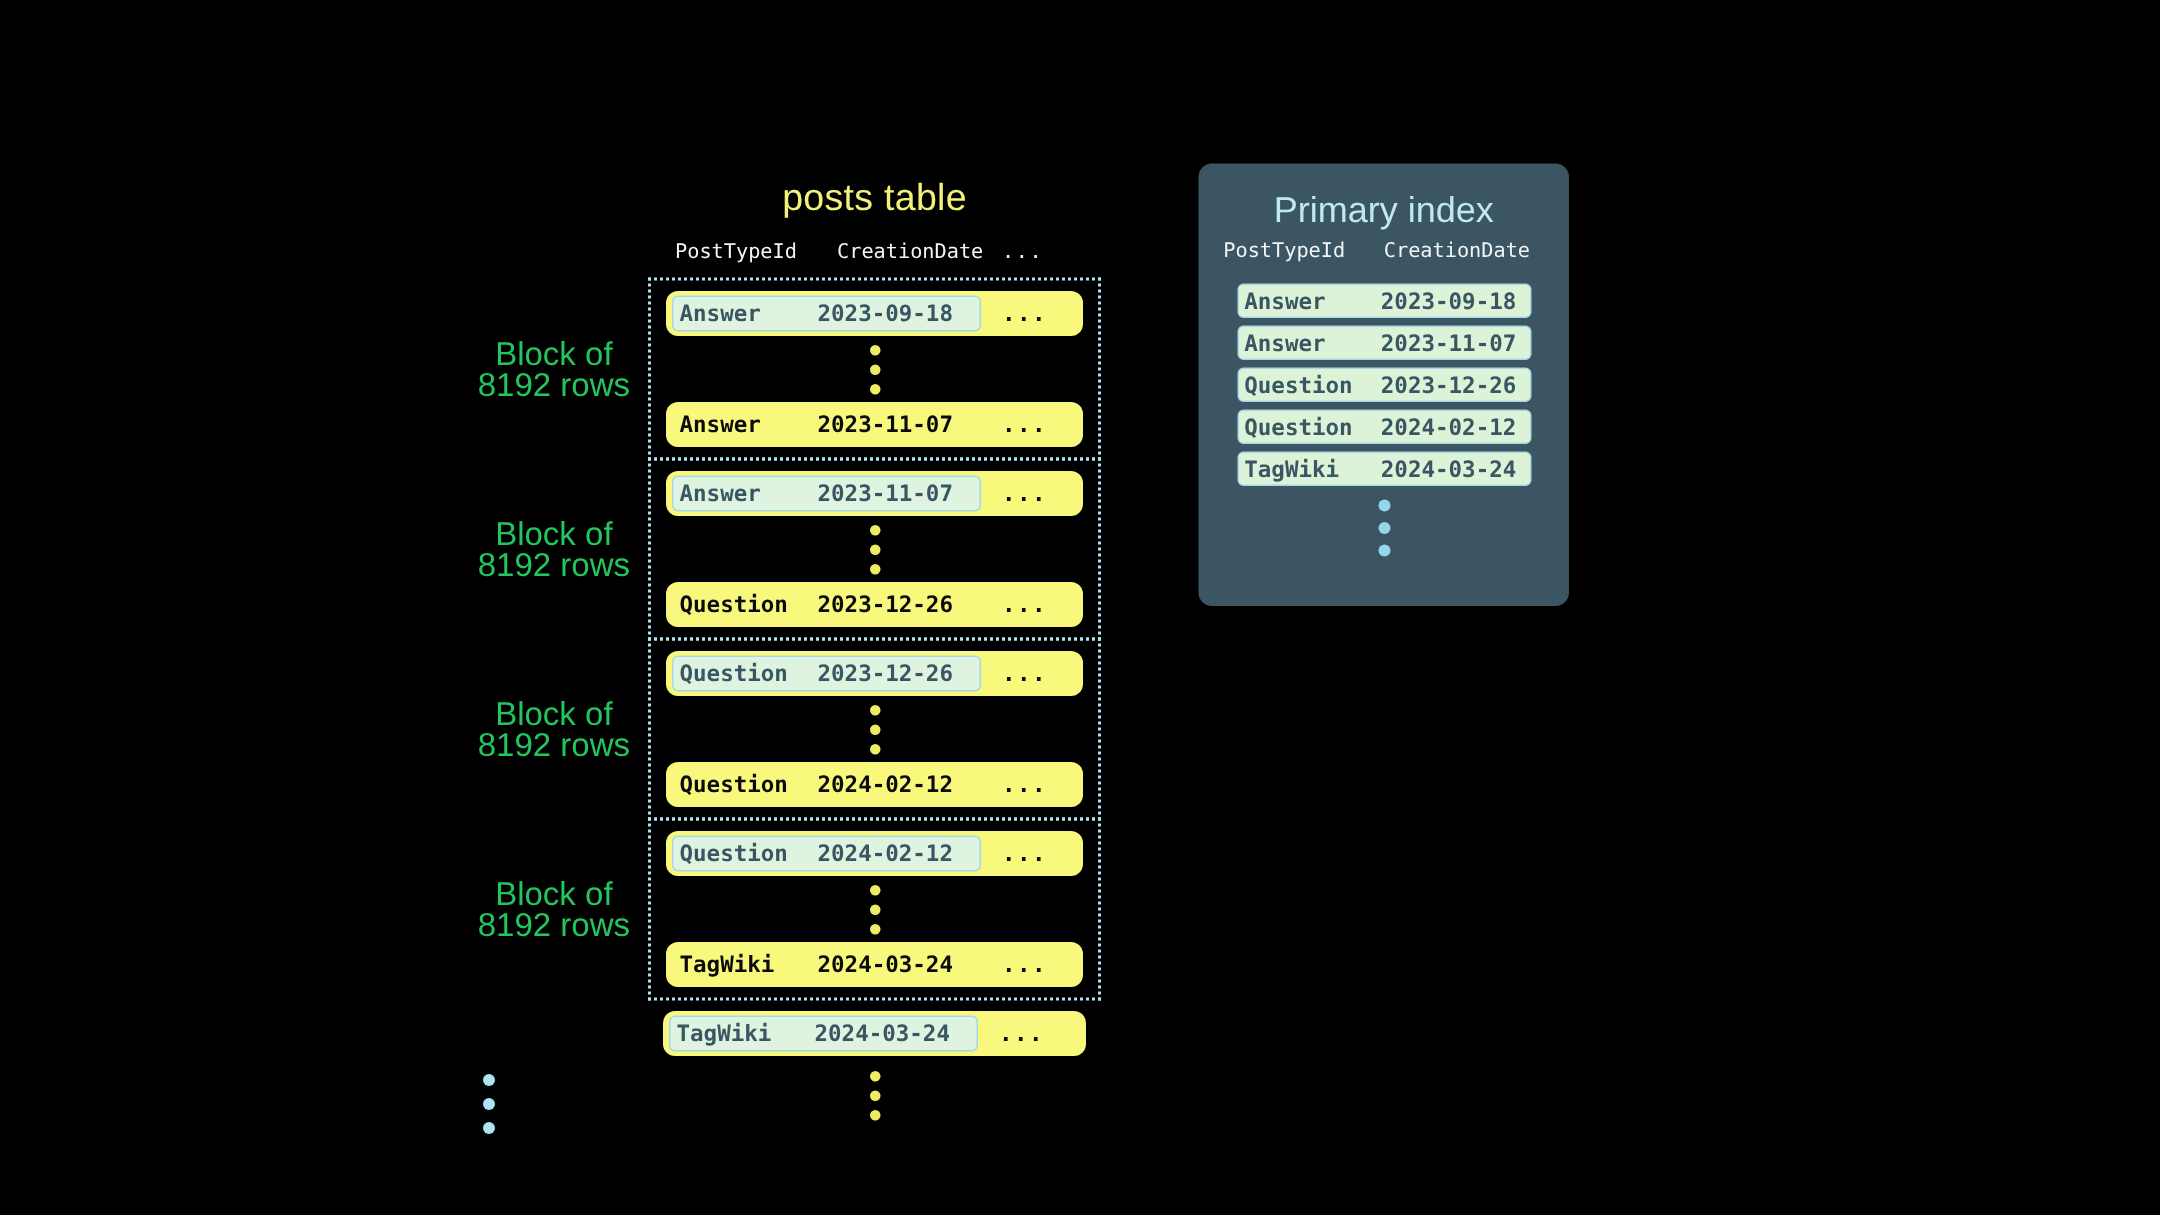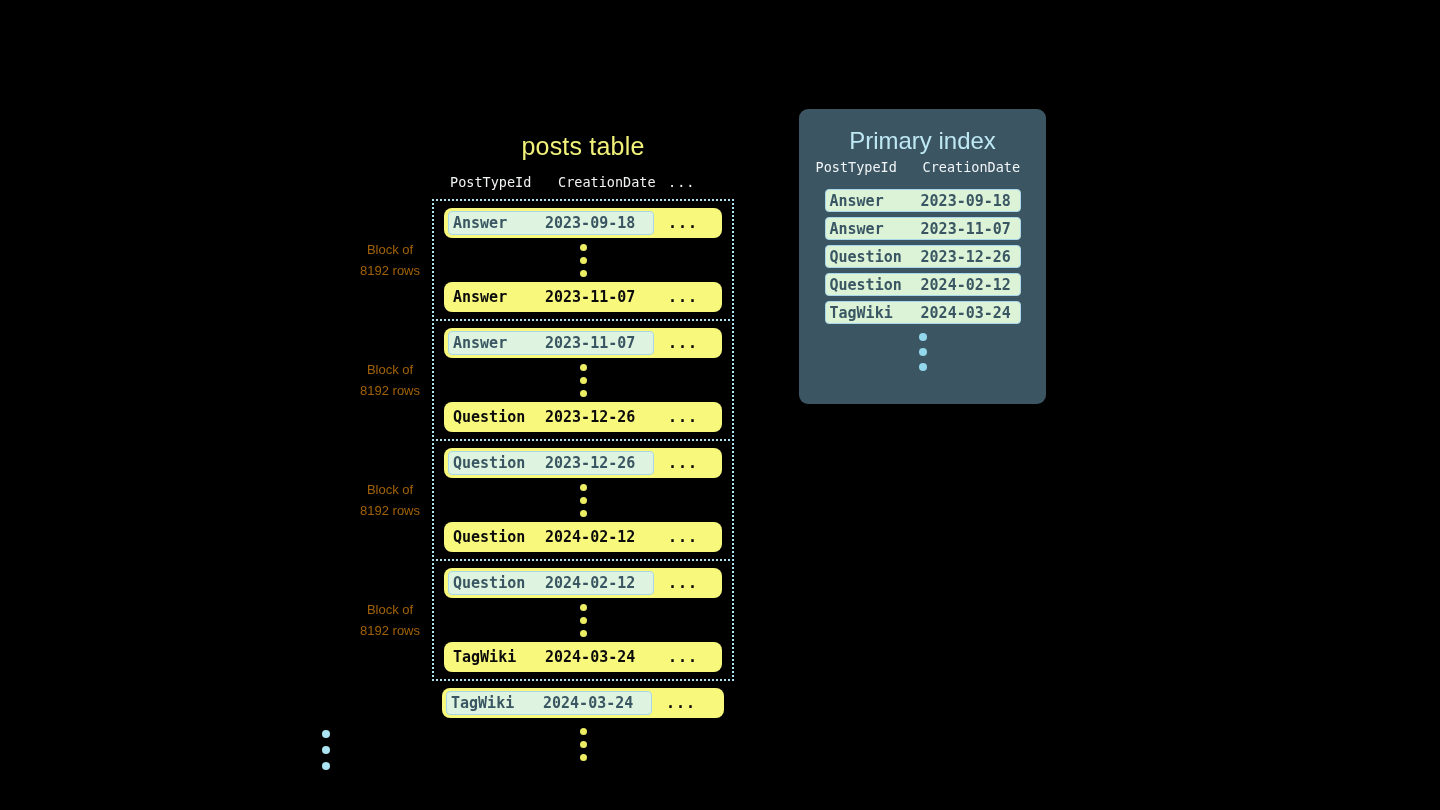--- a/index.html
+++ b/index.html
@@ -13,21 +13,21 @@
 
   body {
     font-family: "Liberation Sans", sans-serif;
     position: relative;
   }
 
   
   #posts-table-section {
     position: absolute;
     left: 432px;
-    top: 132px;
+    top: 118px;
     width: 302px;
   }
 
   #posts-table-title {
     color: #f2f27a;
     font-size: 25px;
     font-weight: 400;
     text-align: center;
     letter-spacing: 0.2px;
     margin-bottom: 13px;
@@ -55,22 +55,22 @@
     padding: 7px 0 7px 0;
     margin-bottom: -2px;
     position: relative;
   }
 
   .block-label {
     position: absolute;
     right: calc(100% + 14px);
     top: 50%;
     transform: translateY(-50%);
-    color: #a16207;
-    font-size: 13px;
+    color: #22c55e;
+    font-size: 22px;
     line-height: 21px;
     text-align: center;
     white-space: nowrap;
   }
 
   
   .row {
     background: #f8f87c;
     border-radius: 8px;
     height: 30px;

